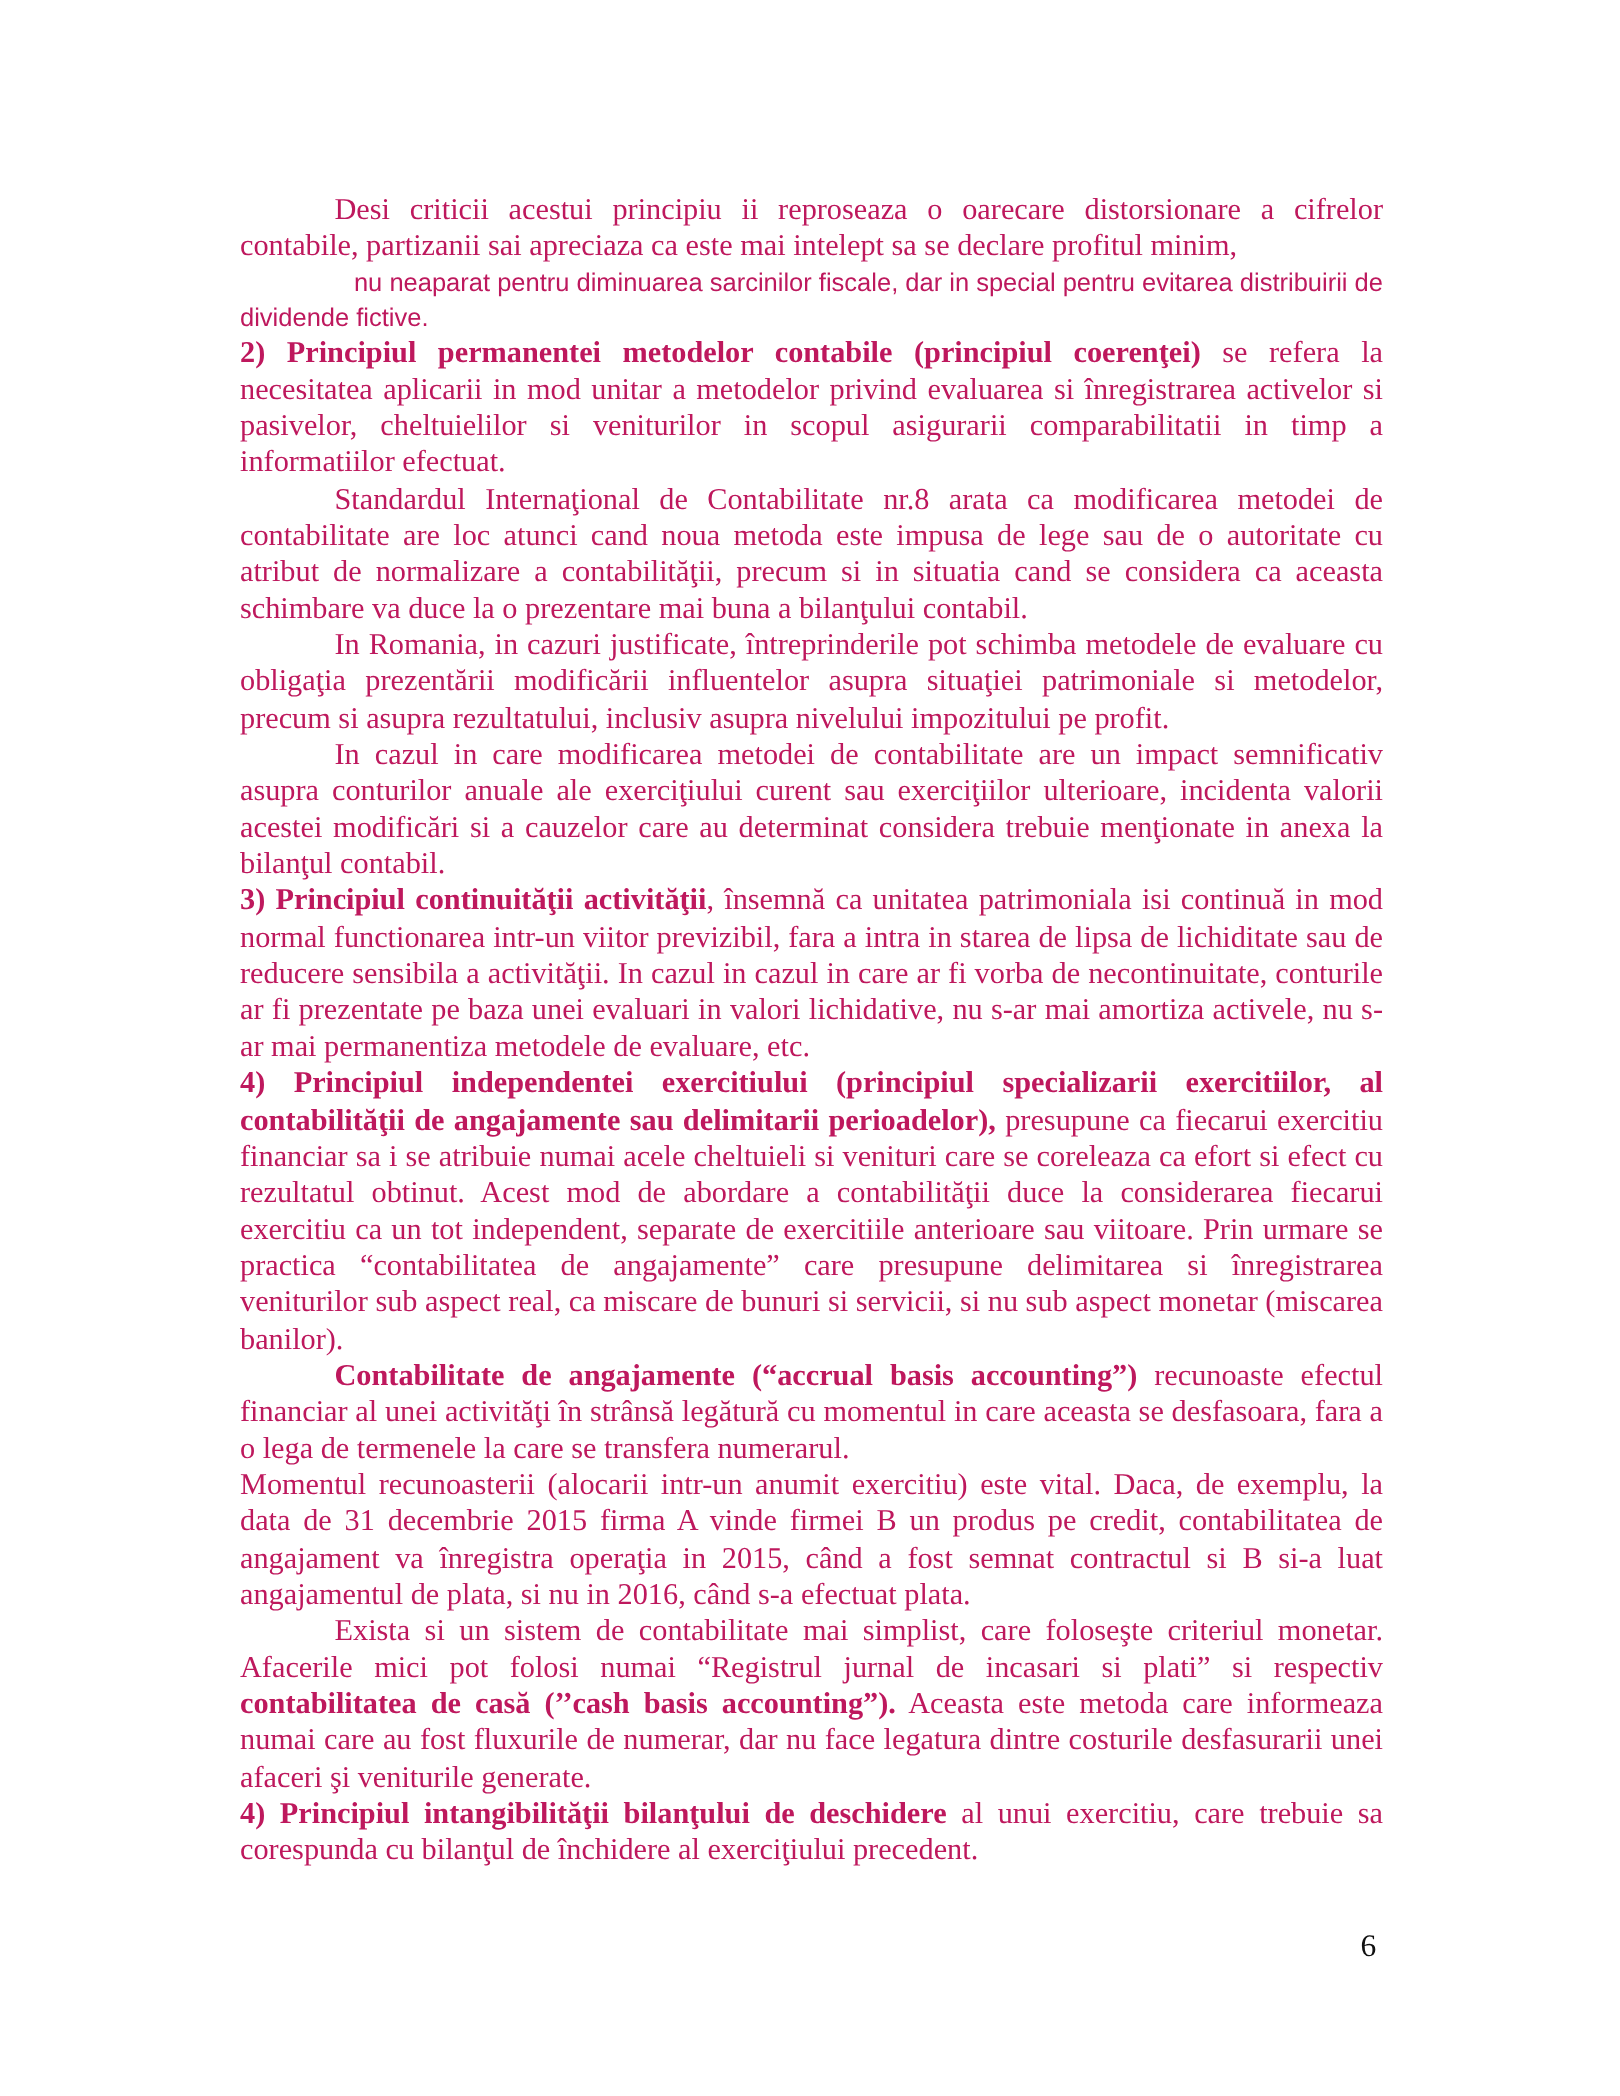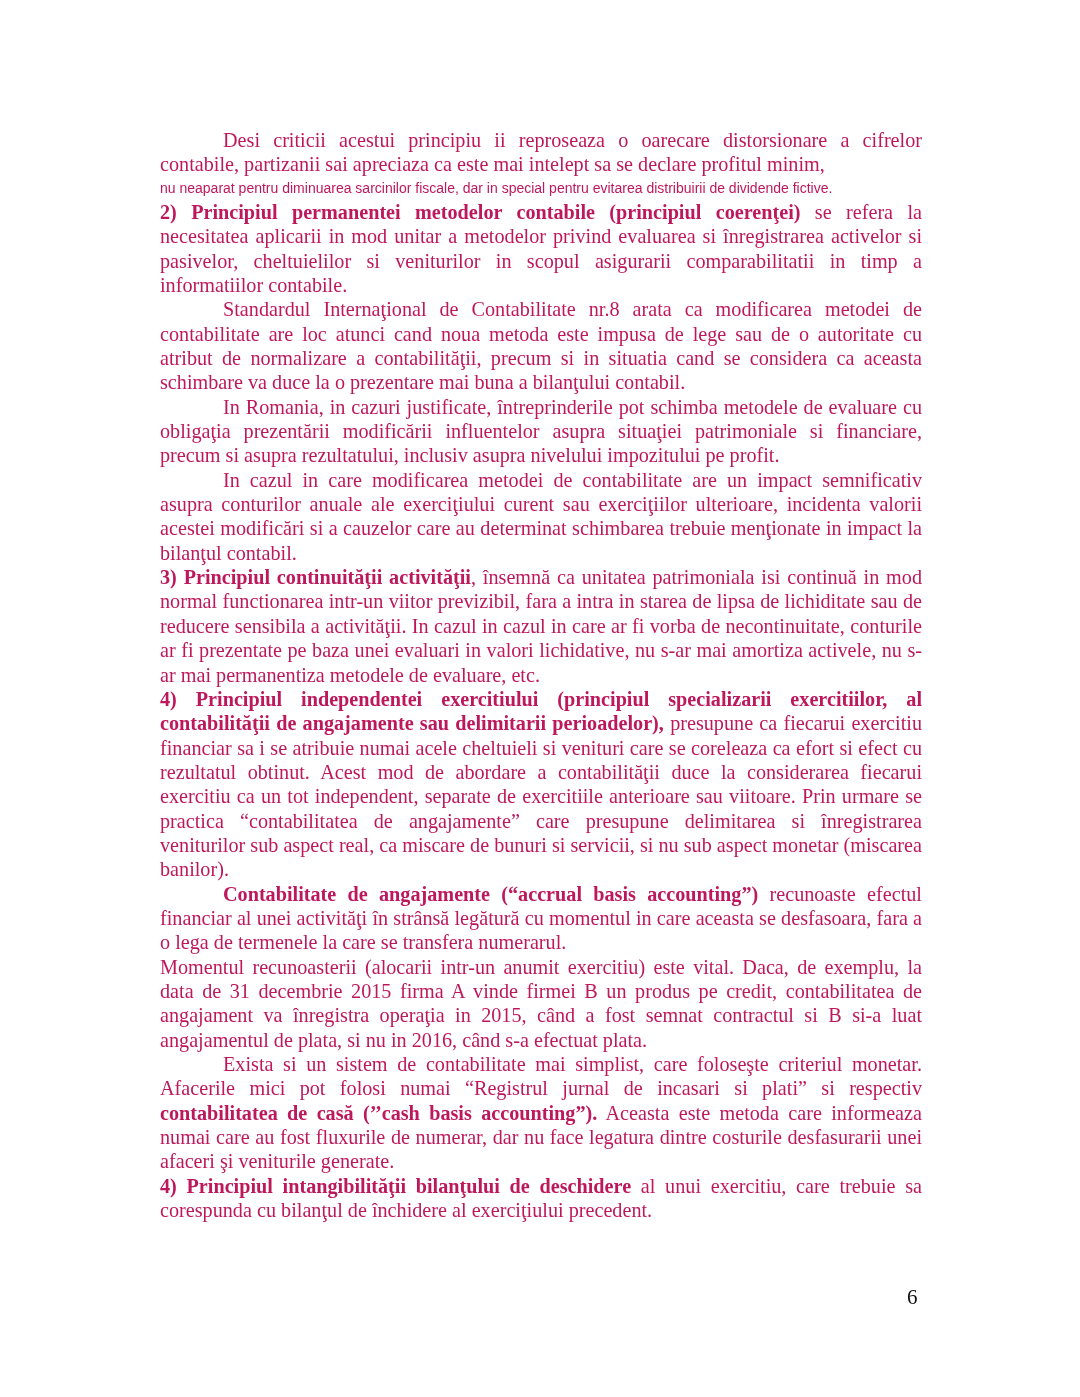--- a/index.html
+++ b/index.html
@@ -12,48 +12,48 @@
     font-family: "Liberation Serif", "DejaVu Serif", serif;
     font-size: 20.2px;
     line-height: 24.35px;
     color: #be185d;
   }
   .p { margin: 0; text-align: justify; text-align-last: left; }
   .indent { text-indent: 63px; }
   .b { font-weight: bold; }
   .sans {
     font-family: "Liberation Sans", "DejaVu Sans", sans-serif;
-    font-size: 14px;
+    font-size: 17px;
     line-height: 23.3px;
-    text-align: center;
+    text-align: right;
   }
   .page-number {
     position: absolute;
     left: 907px;
     top: 1285px;
     font-family: "Liberation Serif", "DejaVu Serif", serif;
     font-size: 21px;
     color: #111111;
   }
 </style>
 </head>
 <body>
 
 <div class="page">
 
   <p class="p indent"><span>Desi criticii acestui principiu ii reproseaza o oarecare distorsionare a cifrelor contabile, partizanii sai apreciaza ca este mai intelept sa se declare profitul minim,</span></p>
   <p class="p sans"><span>nu neaparat pentru diminuarea sarcinilor fiscale, dar in special pentru evitarea distribuirii de dividende fictive.</span></p>
 
-  <p class="p"><span class="b">2) Principiul permanentei metodelor contabile (principiul coerenţei)</span><span> se refera la necesitatea aplicarii in mod unitar a metodelor privind evaluarea si înregistrarea activelor si pasivelor, cheltuielilor si veniturilor in scopul asigurarii comparabilitatii in timp a informatiilor contabile.</span></p>
+  <p class="p"><span class="b">2) Principiul permanentei metodelor contabile (principiul coerenţei)</span><span> se refera la necesitatea aplicarii in mod unitar a metodelor privind evaluarea si înregistrarea activelor si pasivelor, cheltuielilor si veniturilor in scopul asigurarii comparabilitatii in timp a informatiilor efectuat.</span></p>
 
   <p class="p indent"><span>Standardul Internaţional de Contabilitate nr.8 arata ca modificarea metodei de contabilitate are loc atunci cand noua metoda este impusa de lege sau de o autoritate cu atribut de normalizare a contabilităţii, precum si in situatia cand se considera ca aceasta schimbare va duce la o prezentare mai buna a bilanţului contabil.</span></p>
 
-  <p class="p indent"><span>In Romania, in cazuri justificate, întreprinderile pot schimba metodele de evaluare cu obligaţia prezentării modificării influentelor asupra situaţiei patrimoniale si financiare, precum si asupra rezultatului, inclusiv asupra nivelului impozitului pe profit.</span></p>
+  <p class="p indent"><span>In Romania, in cazuri justificate, întreprinderile pot schimba metodele de evaluare cu obligaţia prezentării modificării influentelor asupra situaţiei patrimoniale si metodelor, precum si asupra rezultatului, inclusiv asupra nivelului impozitului pe profit.</span></p>
 
-  <p class="p indent"><span>In cazul in care modificarea metodei de contabilitate are un impact semnificativ asupra conturilor anuale ale exerciţiului curent sau exerciţiilor ulterioare, incidenta valorii acestei modificări si a cauzelor care au determinat schimbarea trebuie menţionate in impact la bilanţul contabil.</span></p>
+  <p class="p indent"><span>In cazul in care modificarea metodei de contabilitate are un impact semnificativ asupra conturilor anuale ale exerciţiului curent sau exerciţiilor ulterioare, incidenta valorii acestei modificări si a cauzelor care au determinat considera trebuie menţionate in anexa la bilanţul contabil.</span></p>
 
   <p class="p"><span class="b">3) Principiul continuităţii activităţii</span><span>, însemnă ca unitatea patrimoniala isi continuă in mod normal functionarea intr-un viitor previzibil, fara a intra in starea de lipsa de lichiditate sau de reducere sensibila a activităţii.  In cazul in cazul in care ar fi vorba de necontinuitate, conturile ar fi prezentate pe baza unei evaluari in valori lichidative, nu s-ar mai amortiza activele, nu s-ar mai  permanentiza metodele de evaluare, etc.</span></p>
 
   <p class="p"><span class="b">4) Principiul independentei exercitiului (principiul specializarii exercitiilor, al contabilităţii de angajamente sau delimitarii perioadelor),</span><span> presupune ca fiecarui exercitiu financiar sa i se atribuie numai acele cheltuieli si venituri care se coreleaza ca efort si efect cu rezultatul obtinut.  Acest mod de abordare a contabilităţii duce la considerarea fiecarui exercitiu ca un tot independent, separate de exercitiile anterioare sau viitoare.  Prin urmare se practica “contabilitatea de angajamente” care presupune delimitarea si înregistrarea veniturilor sub aspect real, ca miscare de bunuri si servicii, si nu sub aspect monetar (miscarea banilor).</span></p>
 
   <p class="p indent"><span class="b">Contabilitate de angajamente (“accrual basis accounting”)</span><span>  recunoaste efectul financiar al unei activităţi în strânsă legătură cu momentul in care aceasta se desfasoara, fara a o lega de termenele la care se transfera numerarul.</span></p>
 
   <p class="p"><span>Momentul recunoasterii (alocarii intr-un anumit exercitiu) este vital.  Daca, de exemplu, la data de 31 decembrie 2015 firma A vinde firmei B un produs pe credit, contabilitatea de angajament va înregistra operaţia in 2015, când a fost semnat contractul si B si-a luat angajamentul de plata, si nu in 2016, când s-a efectuat plata.</span></p>
 
   <p class="p indent"><span>Exista si un sistem de contabilitate mai simplist, care foloseşte criteriul monetar. Afacerile mici pot folosi numai “Registrul jurnal de incasari si plati” si respectiv </span><span class="b">contabilitatea de casă (’’cash basis accounting”).</span><span> Aceasta este metoda care informeaza numai care au fost fluxurile de numerar, dar nu face legatura dintre costurile desfasurarii unei afaceri şi veniturile generate.</span></p>

